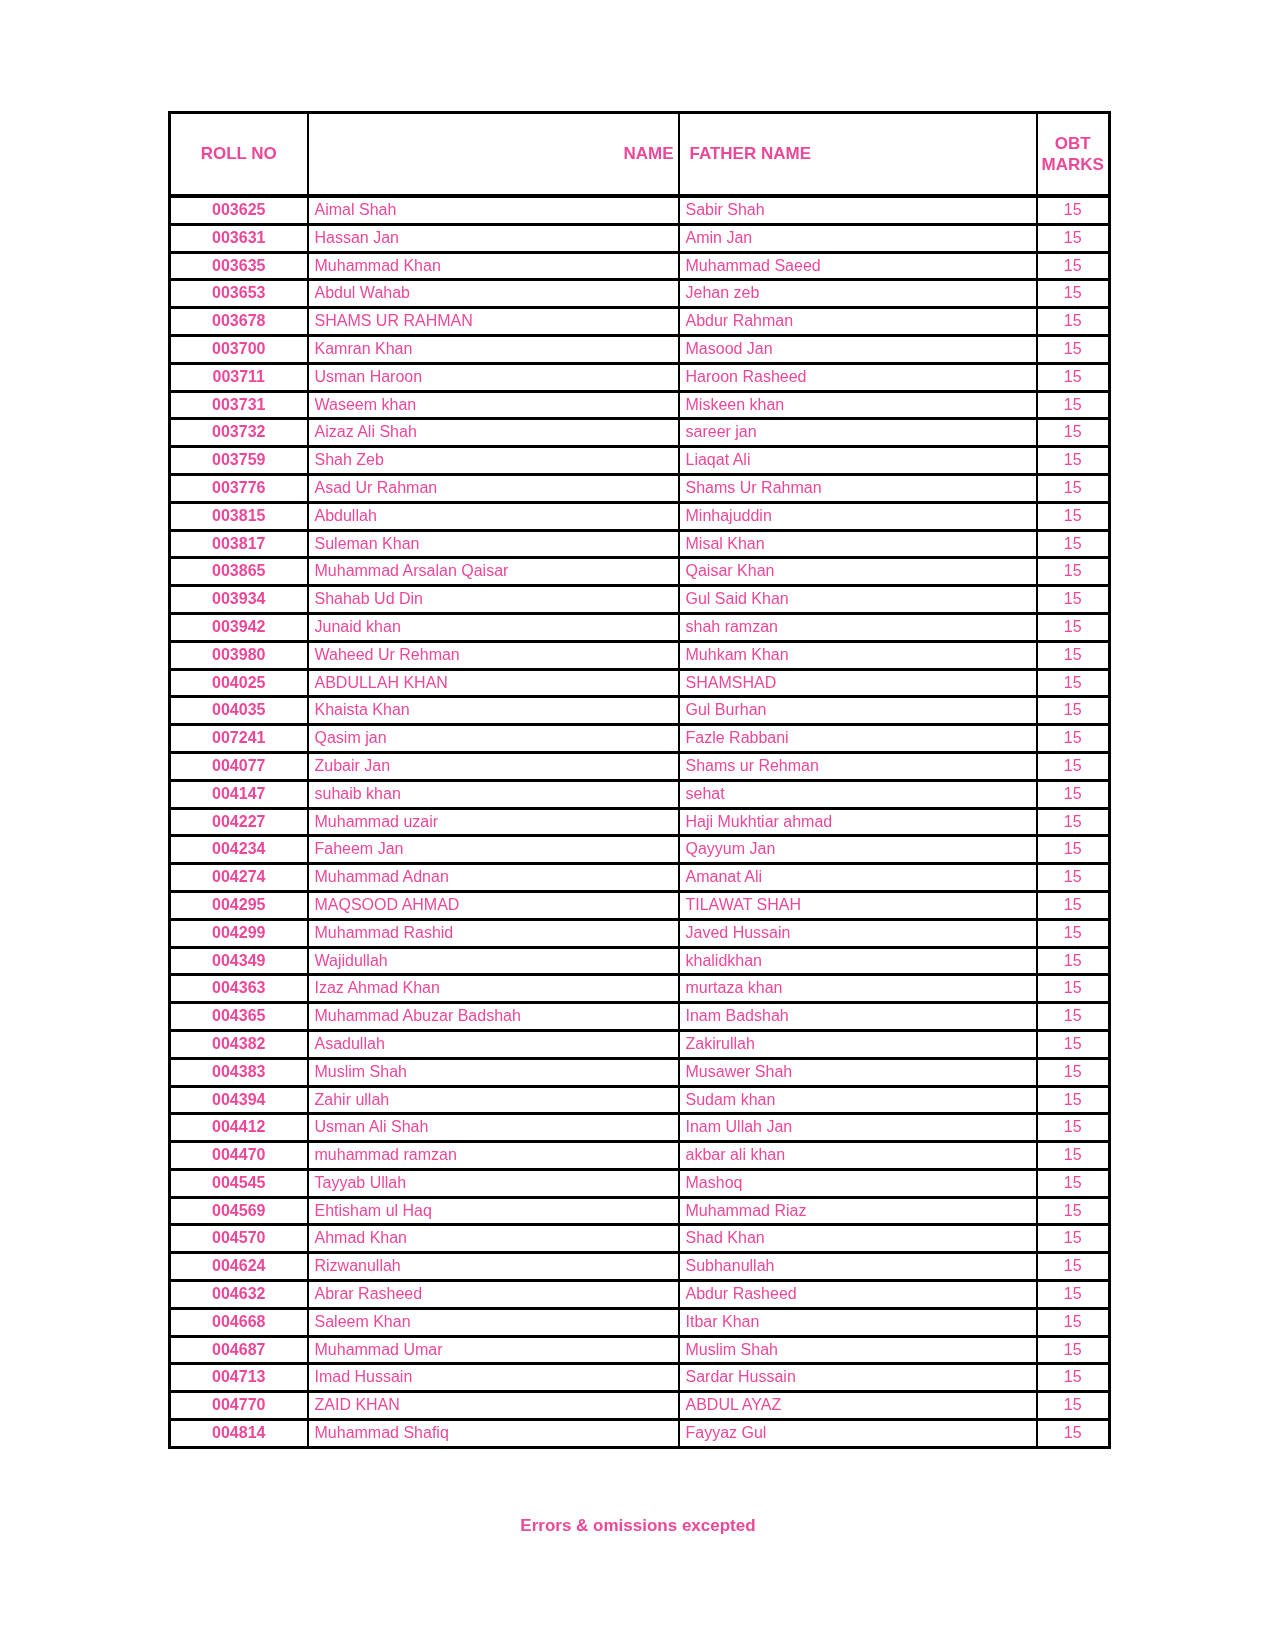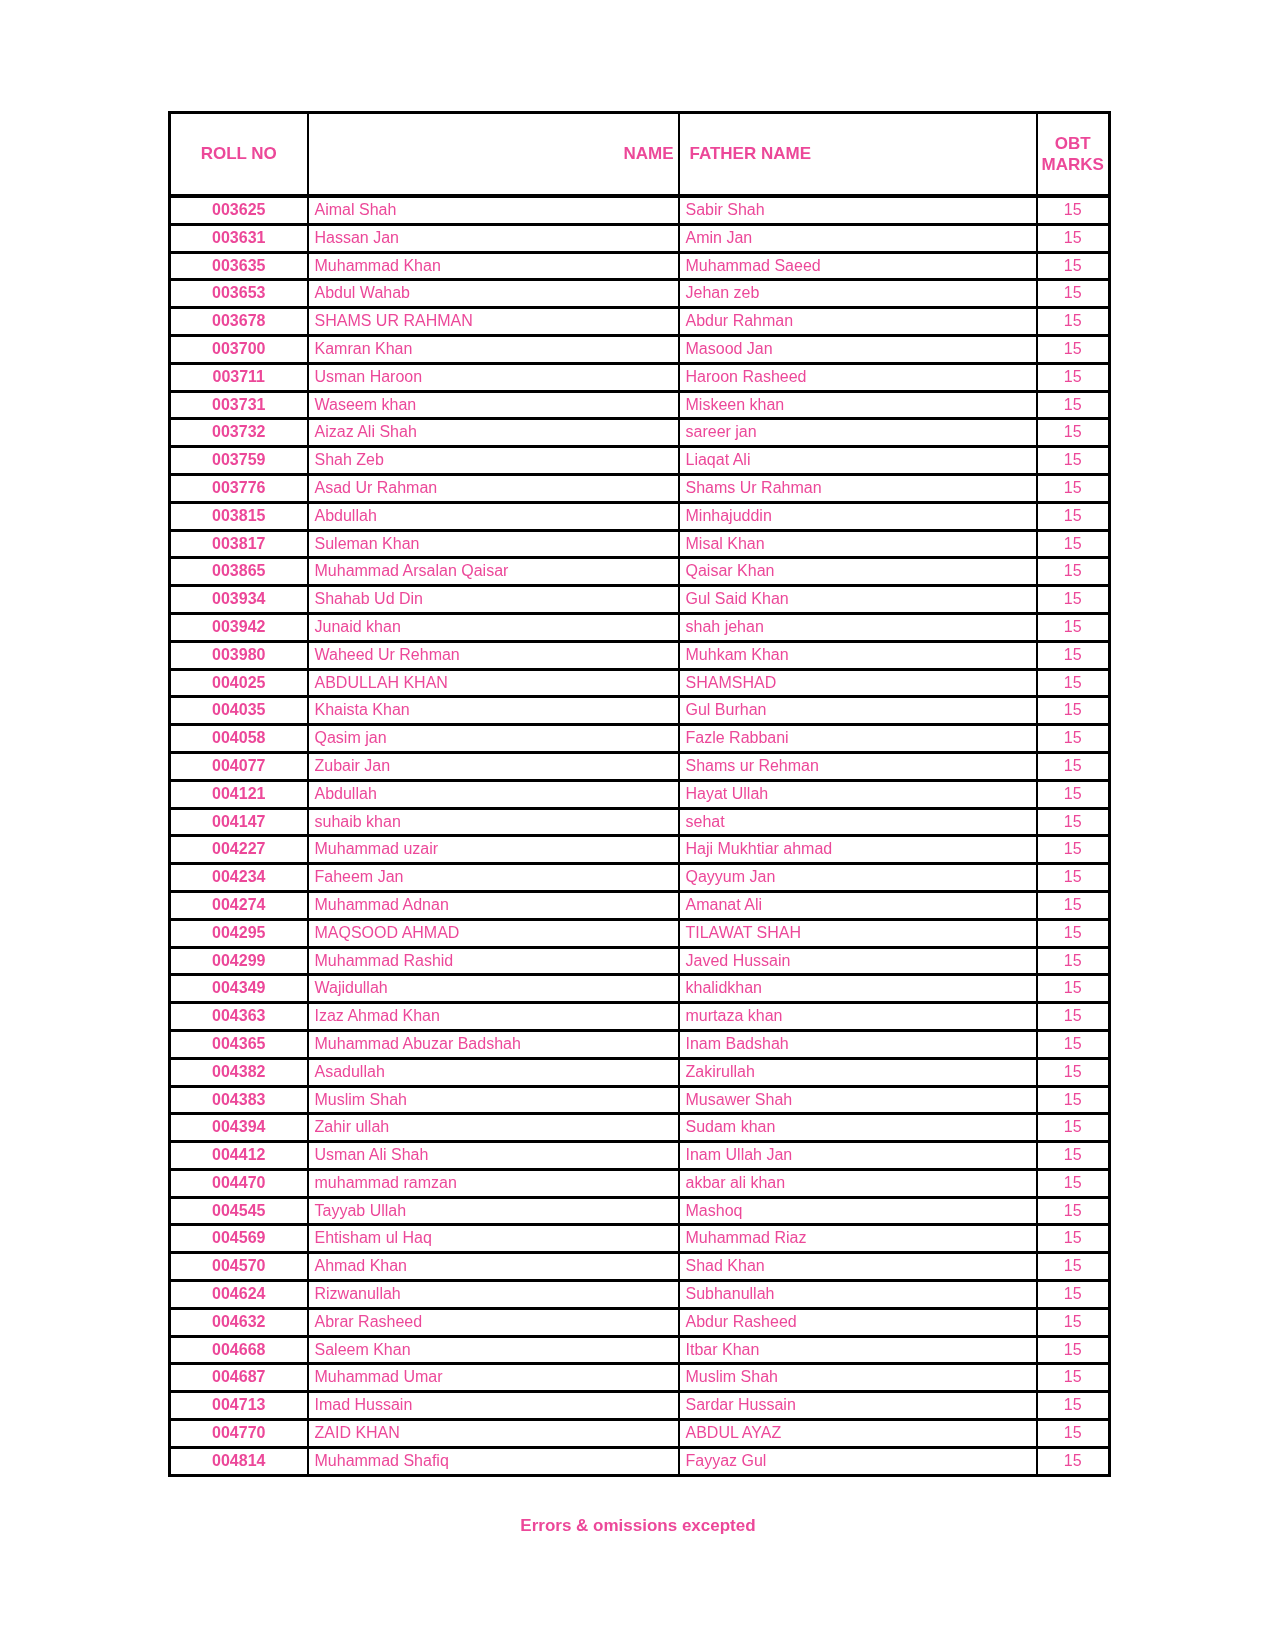--- a/index.html
+++ b/index.html
@@ -183,21 +183,21 @@
         </tr>
         <tr>
           <td class="roll">003934</td>
           <td class="name">Shahab Ud Din</td>
           <td class="father">Gul Said Khan</td>
           <td class="marks">15</td>
         </tr>
         <tr>
           <td class="roll">003942</td>
           <td class="name">Junaid khan</td>
-          <td class="father">shah jehan</td>
+          <td class="father">shah ramzan</td>
           <td class="marks">15</td>
         </tr>
         <tr>
           <td class="roll">003980</td>
           <td class="name">Waheed Ur Rehman</td>
           <td class="father">Muhkam Khan</td>
           <td class="marks">15</td>
         </tr>
         <tr>
           <td class="roll">004025</td>
@@ -205,38 +205,32 @@
           <td class="father">SHAMSHAD</td>
           <td class="marks">15</td>
         </tr>
         <tr>
           <td class="roll">004035</td>
           <td class="name">Khaista Khan</td>
           <td class="father">Gul Burhan</td>
           <td class="marks">15</td>
         </tr>
         <tr>
-          <td class="roll">004058</td>
+          <td class="roll">007241</td>
           <td class="name">Qasim jan</td>
           <td class="father">Fazle Rabbani</td>
           <td class="marks">15</td>
         </tr>
         <tr>
           <td class="roll">004077</td>
           <td class="name">Zubair Jan</td>
           <td class="father">Shams ur Rehman</td>
           <td class="marks">15</td>
         </tr>
         <tr>
-          <td class="roll">004121</td>
-          <td class="name">Abdullah</td>
-          <td class="father">Hayat Ullah</td>
-          <td class="marks">15</td>
-        </tr>
-        <tr>
           <td class="roll">004147</td>
           <td class="name">suhaib khan</td>
           <td class="father">sehat</td>
           <td class="marks">15</td>
         </tr>
         <tr>
           <td class="roll">004227</td>
           <td class="name">Muhammad uzair</td>
           <td class="father">Haji Mukhtiar ahmad</td>
           <td class="marks">15</td>

